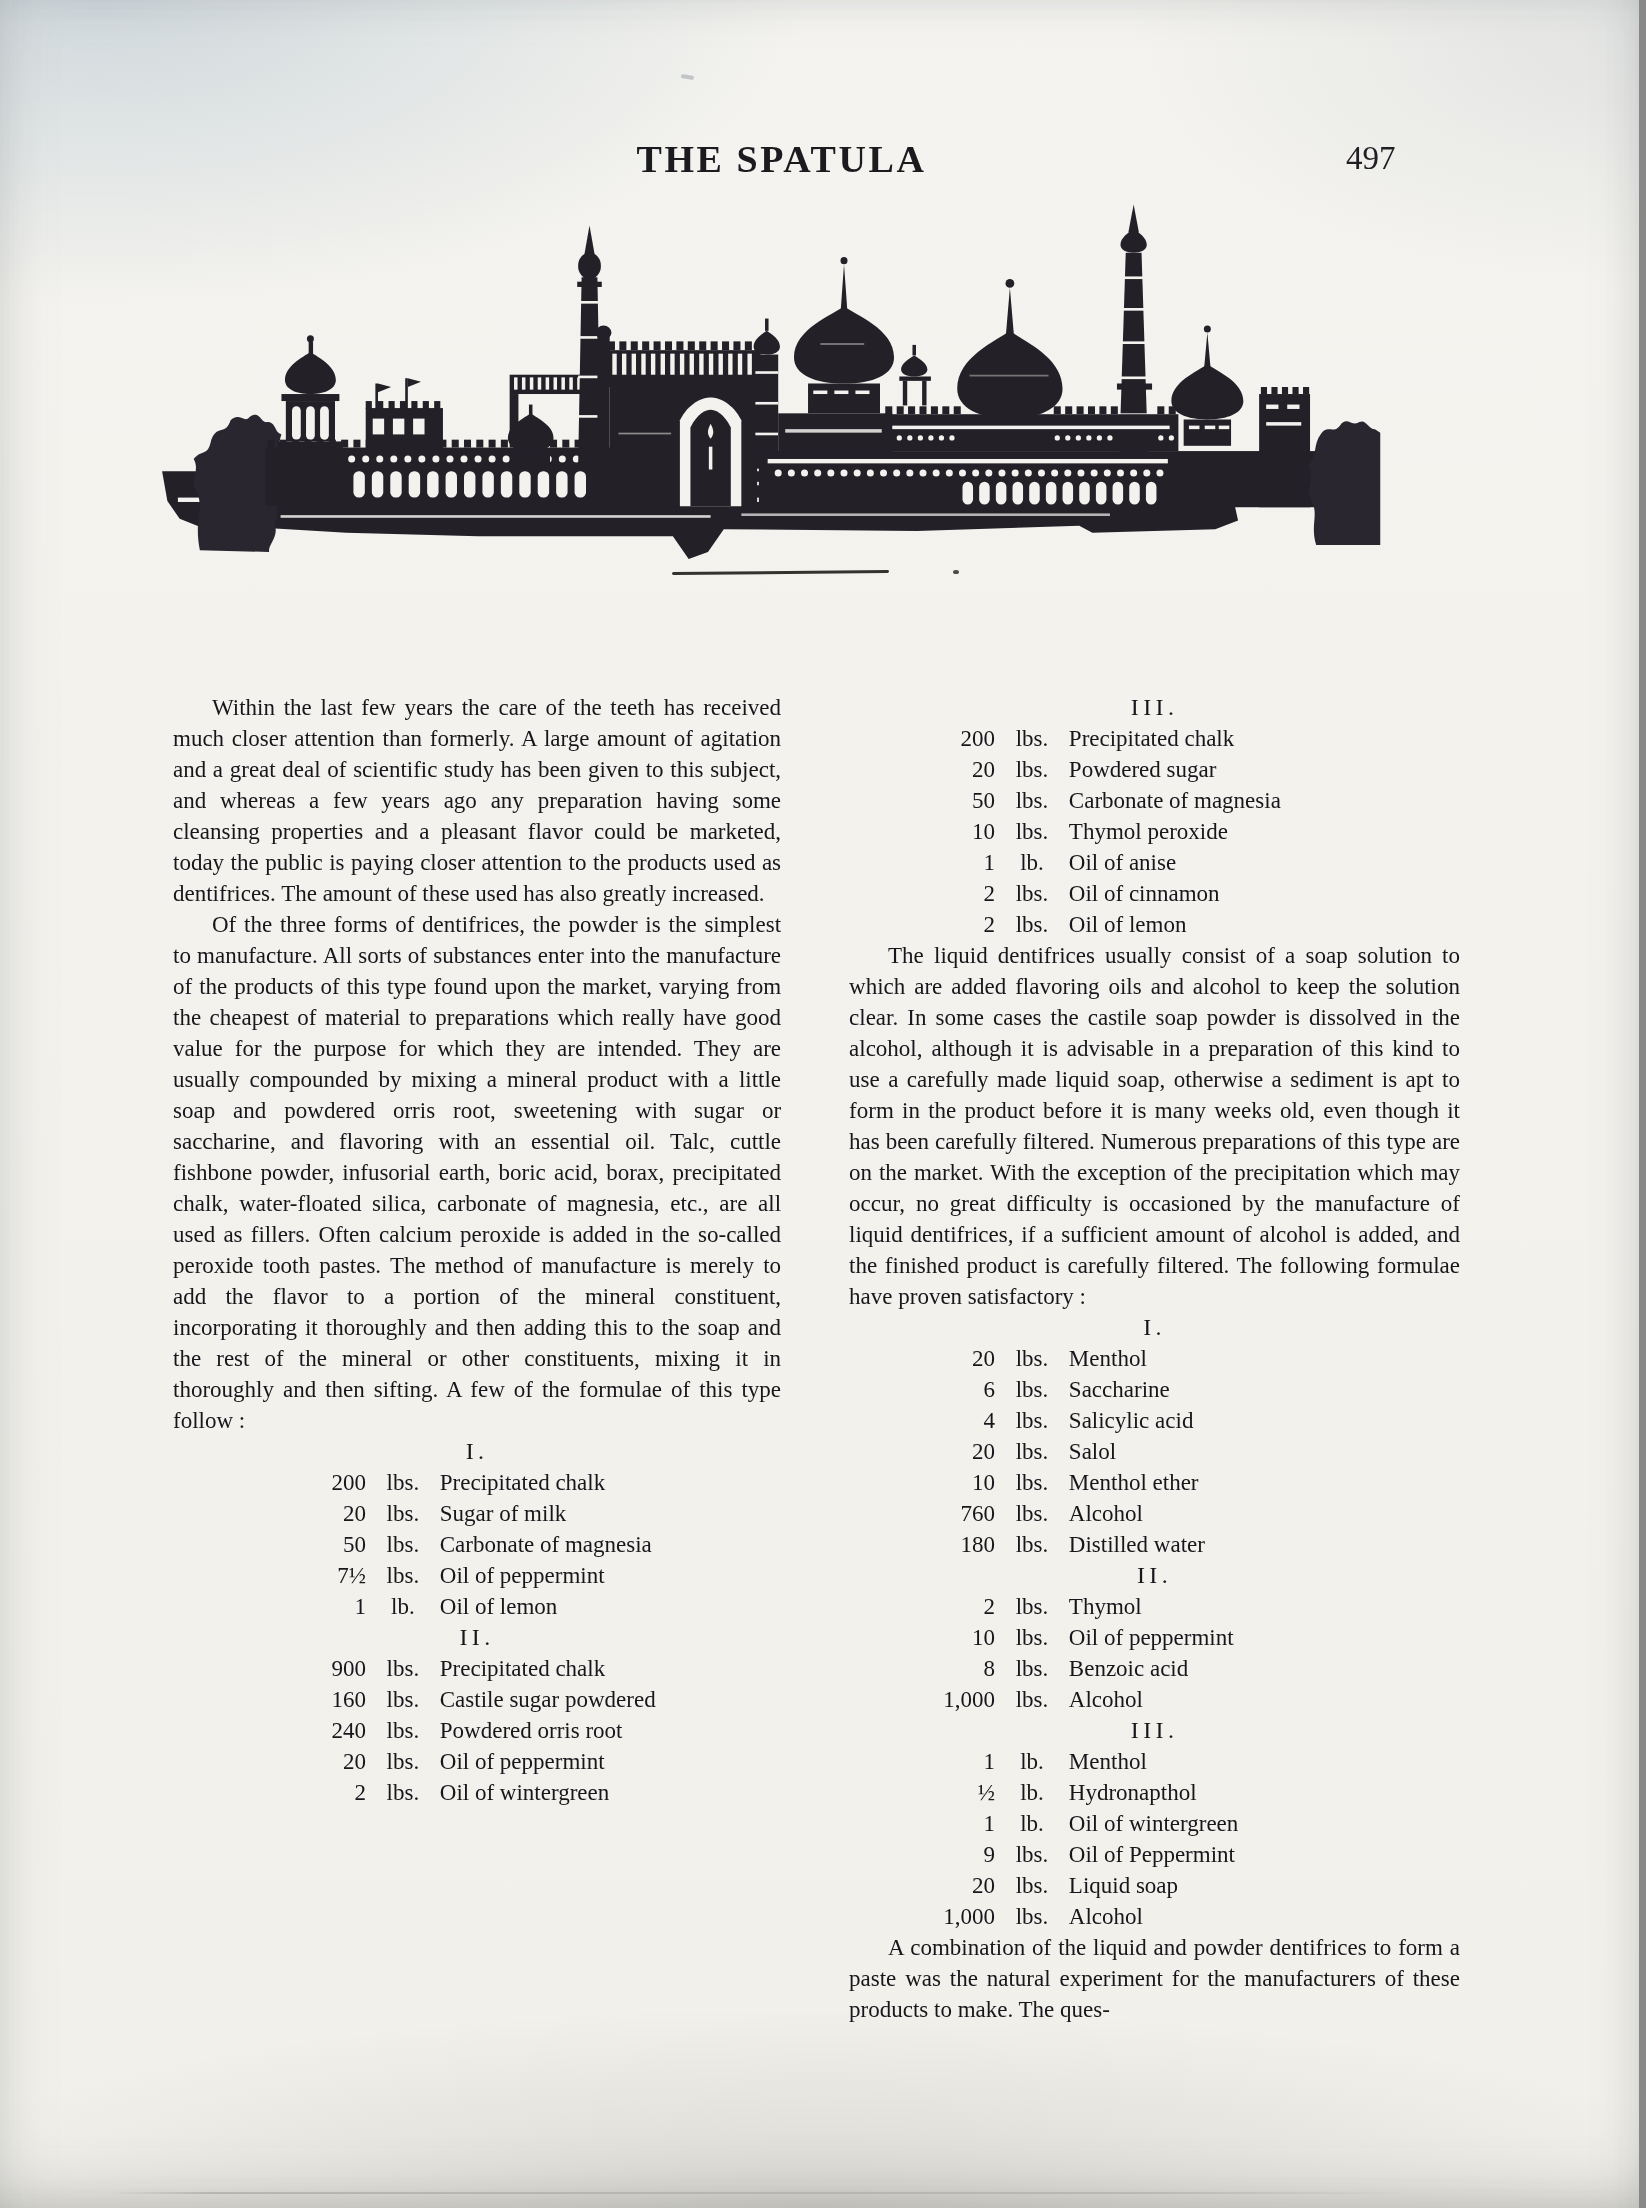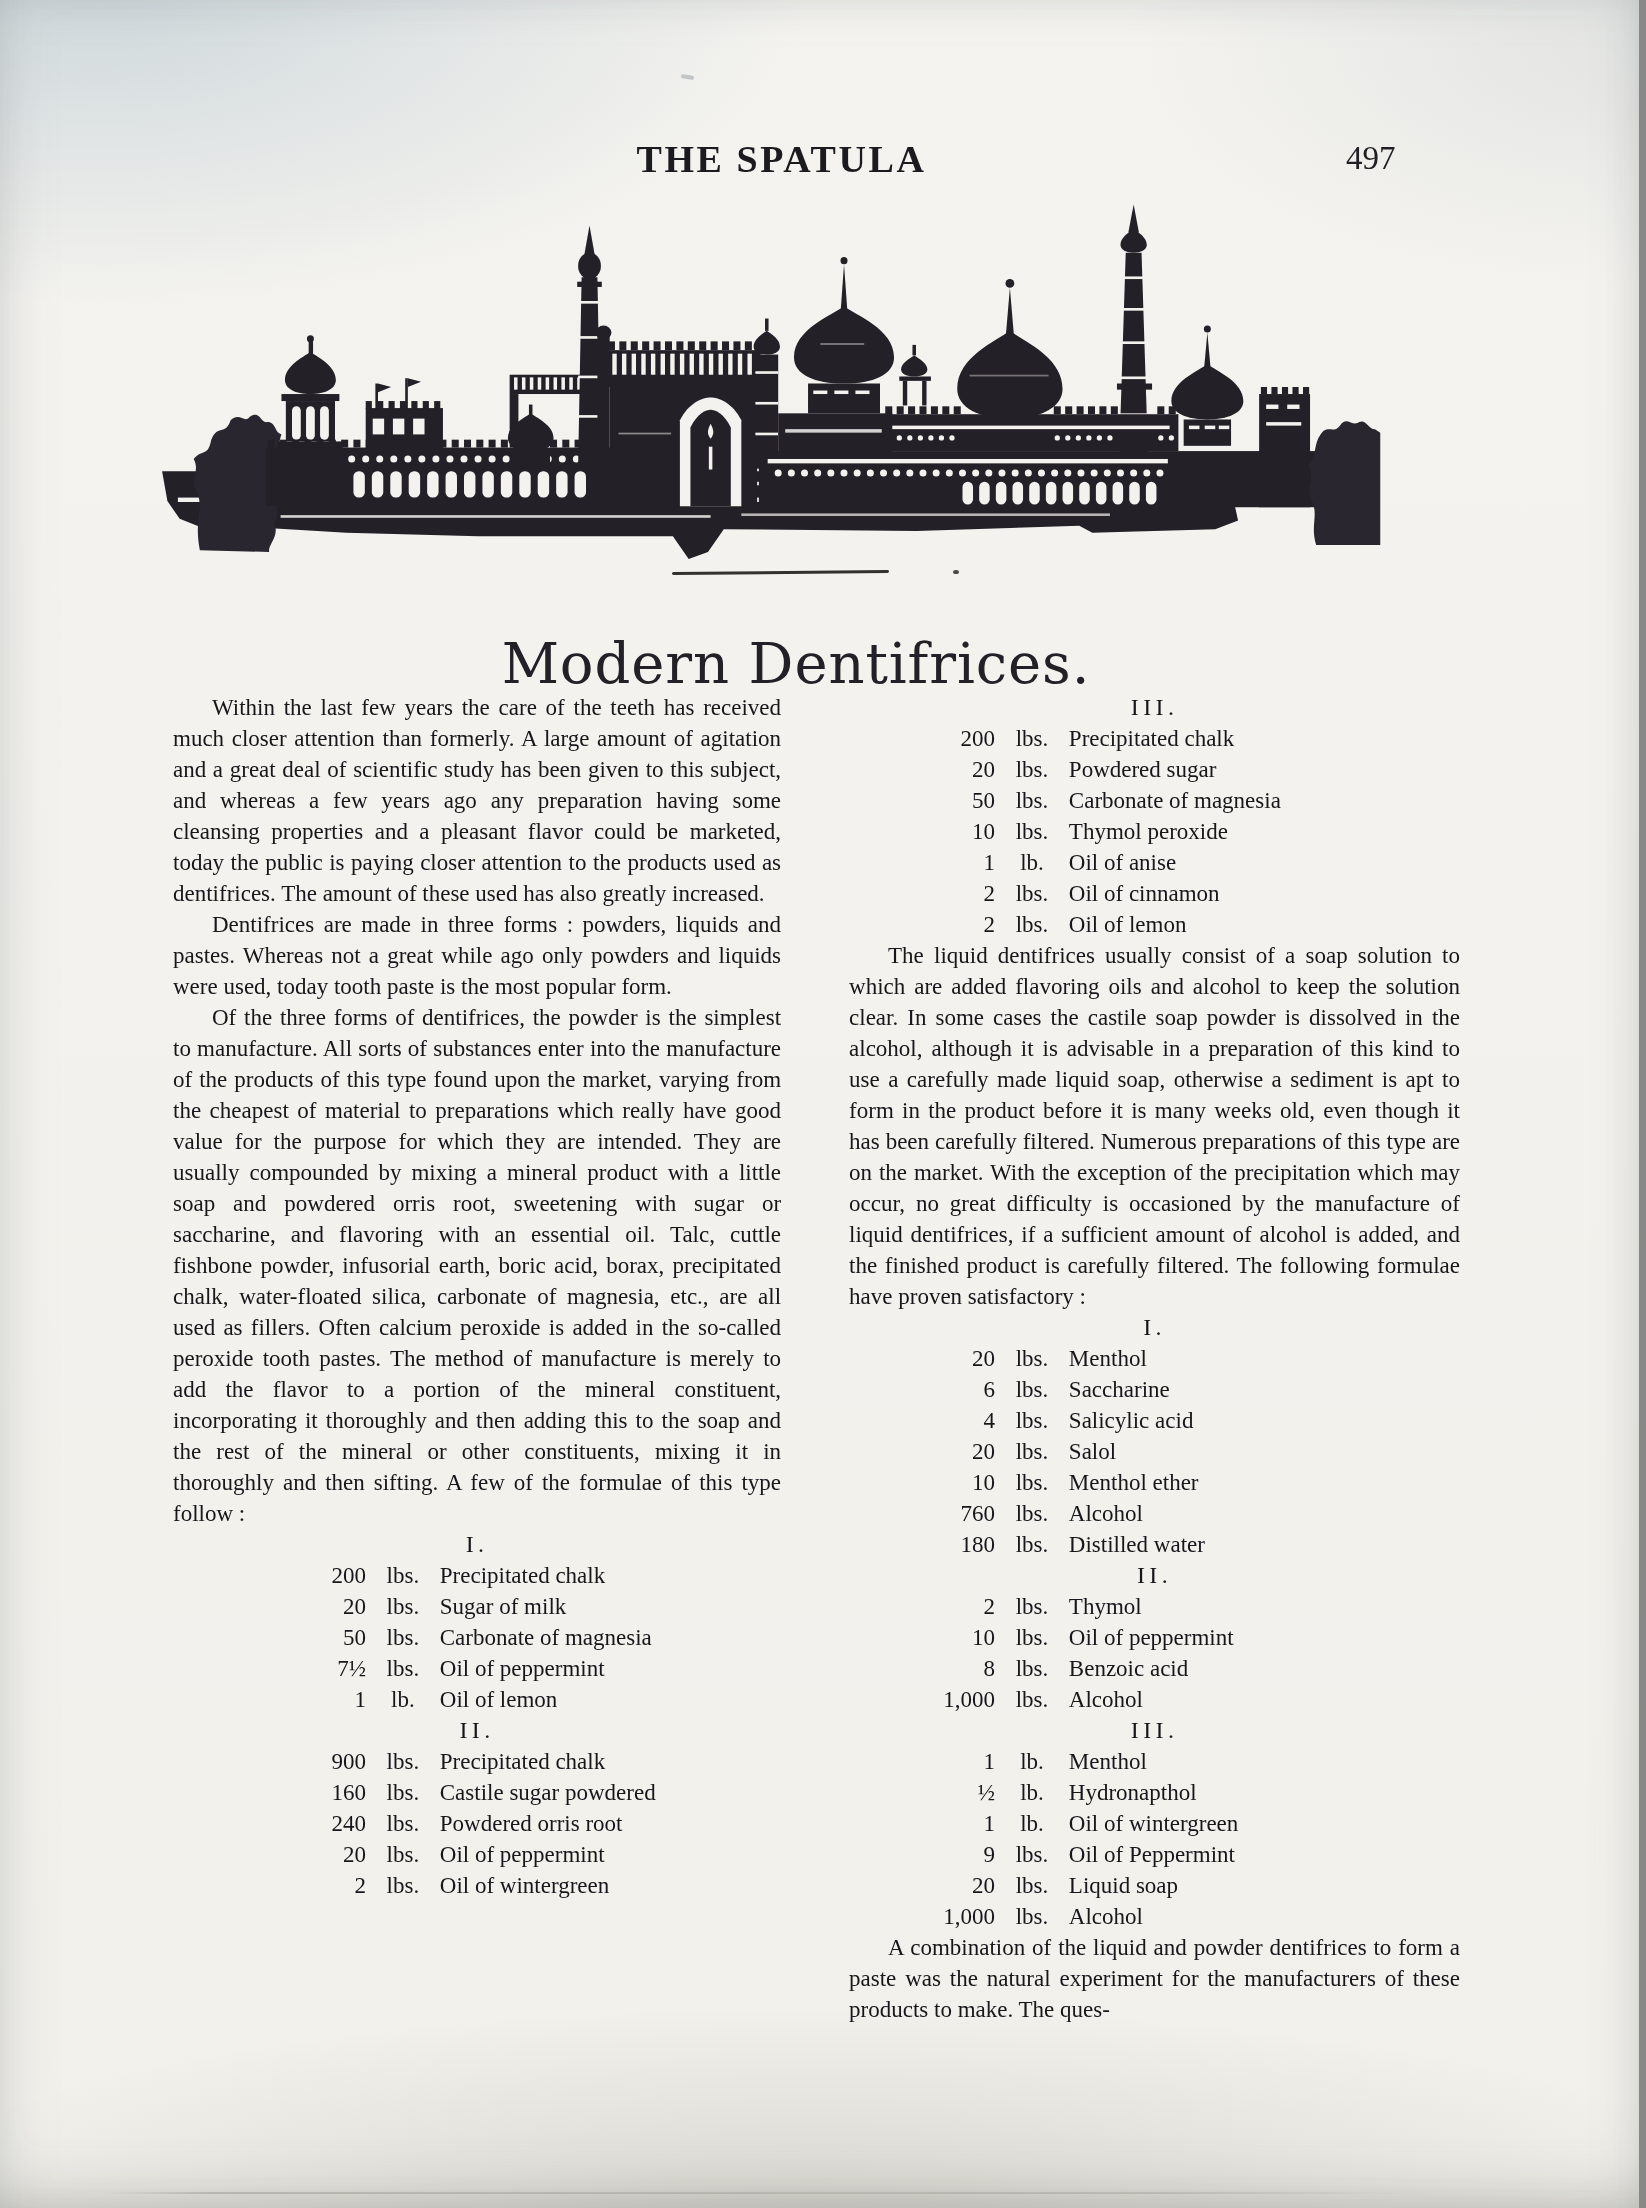--- a/index.html
+++ b/index.html
@@ -409,27 +409,25 @@
         <rect x="1298" y="250" width="40" height="4" fill="#f3f2ee"></rect>
       </g>
 
       <path fill="#2a2630" d="M1355,390 C1348,368 1358,356 1350,340 C1342,326 1354,316 1346,300 C1356,288 1352,274 1360,264 C1368,252 1374,264 1382,254 C1390,242 1396,256 1404,250 C1412,246 1414,258 1422,258 L1428,262 L1428,390 Z"></path>
     </g>
   </svg>
 
   <div class="divider"></div>
   <div class="ink-dot"></div>
 
-  <h1 class="article-title">Modern Dentifrices.</h1>
 
   <div class="columns">
 
     <div class="col left">
       <p>Within the last few years the care of the teeth has received much closer attention than formerly.  A large amount of agitation and a great deal of scientific study has been given to this subject, and whereas a few years ago any preparation having some cleansing properties and a pleasant flavor could be marketed, today the public is paying closer attention to the products used as dentifrices.  The amount of these used has also greatly increased.</p>
-      <p>Dentifrices are made in three forms : powders, liquids and pastes.  Whereas not a great while ago only powders and liquids were used, today tooth paste is the most popular form.</p>
       <p>Of the three forms of dentifrices, the powder is the simplest to manufacture.  All sorts of substances enter into the manufacture of the products of this type found upon the market, varying from the cheapest of material to preparations which really have good value for the purpose for which they are intended.  They are usually compounded by mixing a mineral product with a little soap and powdered orris root, sweetening with sugar or saccharine, and flavoring with an essential oil.  Talc, cuttle fishbone powder, infusorial earth, boric acid, borax, precipitated chalk, water-floated silica, carbonate of magnesia, etc., are all used as fillers.  Often calcium peroxide is added in the so-called peroxide tooth pastes.  The method of manufacture is merely to add the flavor to a portion of the mineral constituent, incorporating it thoroughly and then adding this to the soap and the rest of the mineral or other constituents, mixing it in thoroughly and then sifting.  A few of the formulae of this type follow :</p>
 
       <section class="formula">
         <h3 class="f-head">I.</h3>
         <div class="f-items">
             <div class="f-row">
             <span class="f-qty">200</span>
             <span class="f-unit">lbs.</span>
             <span class="f-name">Precipitated chalk</span>
           </div>

